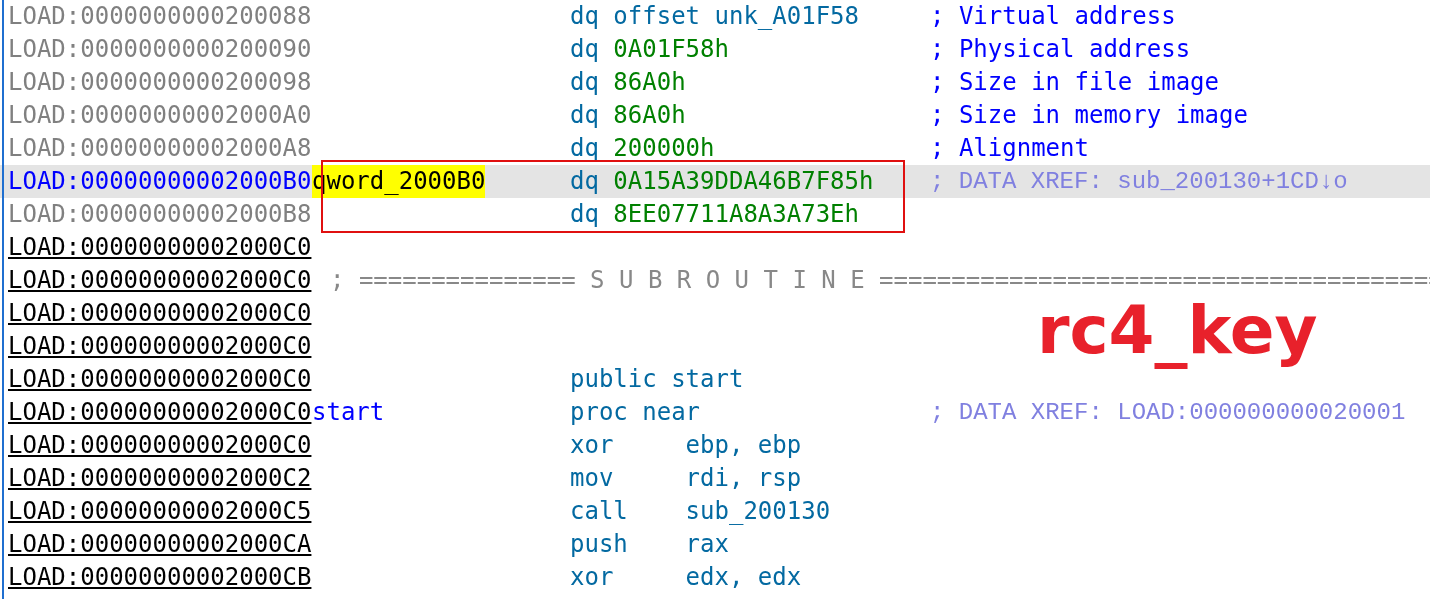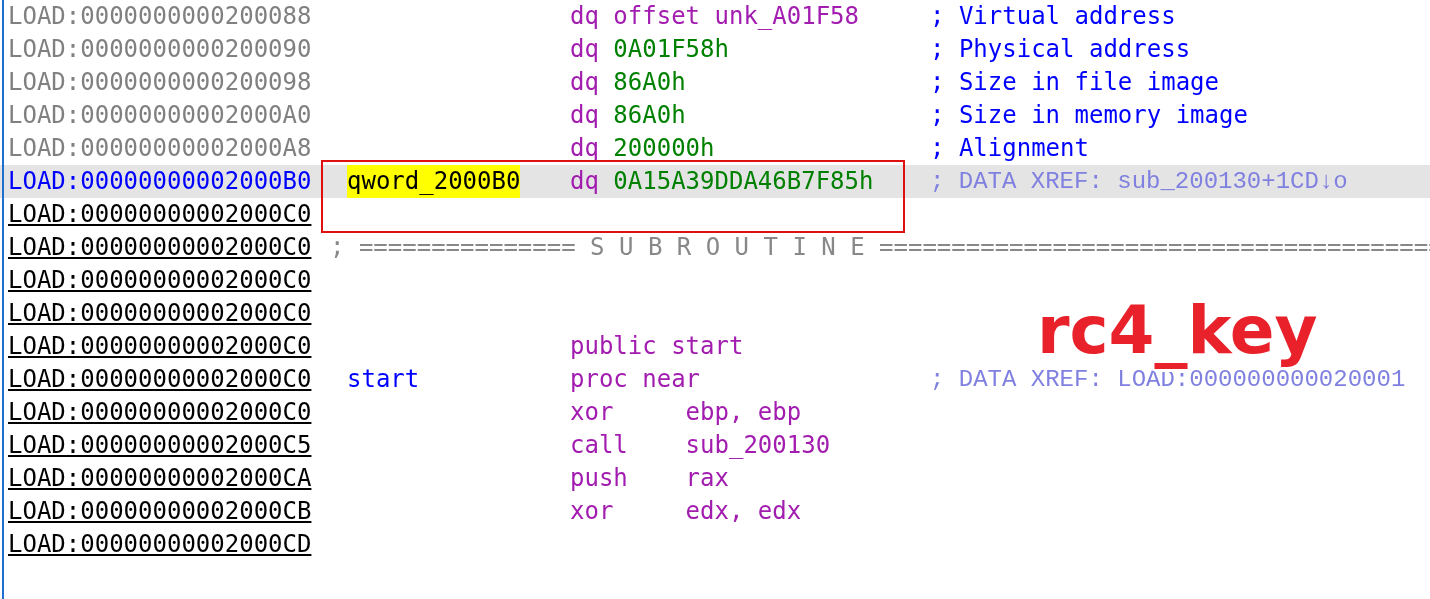--- a/index.html
+++ b/index.html
@@ -50,21 +50,21 @@
   }
 
   
   .addr {
     position: absolute;
     left: 8px;
     top: 0;
   }
   .label-col {
     position: absolute;
-    left: 347px;
+    left: 312px;
     top: 0;
   }
   .instr-col {
     position: absolute;
     left: 570px;
     top: 0;
   }
   .cmt-col {
     position: absolute;
     left: 930px;
@@ -73,21 +73,21 @@
   .full-col {
     position: absolute;
     left: 330px;
     top: 0;
   }
 
   
   .c-gray      { color: #808080; }
   .c-black     { color: #000000; text-decoration: underline; }
   .c-blue      { color: #0000ff; }
-  .c-dkblue    { color: #a21caf; }
+  .c-dkblue    { color: #0369a1; }
   .c-green     { color: #008000; }
   .c-lav       { color: #8080e0; font-family: Liberation Mono, monospace; }
   .c-sep       { color: #888888; }
   .c-name      { color: #0000ff; }
 
   .hl-yellow {
     background: #ffff00;
     color: #000000;
   }
 
@@ -138,27 +138,29 @@
 
   <div id="left-rule"></div>
 
   <div class="listing" id="listing">
       <div class="row"><span class="addr c-gray">LOAD:0000000000200088</span><span class="instr-col"><span class="c-dkblue">dq offset </span><span class="c-dkblue">unk_A01F58</span></span><span class="cmt-col c-blue">; Virtual address</span></div>
       <div class="row"><span class="addr c-gray">LOAD:0000000000200090</span><span class="instr-col"><span class="c-dkblue">dq </span><span class="c-green">0A01F58h</span></span><span class="cmt-col c-blue">; Physical address</span></div>
       <div class="row"><span class="addr c-gray">LOAD:0000000000200098</span><span class="instr-col"><span class="c-dkblue">dq </span><span class="c-green">86A0h</span></span><span class="cmt-col c-blue">; Size in file image</span></div>
       <div class="row"><span class="addr c-gray">LOAD:00000000002000A0</span><span class="instr-col"><span class="c-dkblue">dq </span><span class="c-green">86A0h</span></span><span class="cmt-col c-blue">; Size in memory image</span></div>
       <div class="row"><span class="addr c-gray">LOAD:00000000002000A8</span><span class="instr-col"><span class="c-dkblue">dq </span><span class="c-green">200000h</span></span><span class="cmt-col c-blue">; Alignment</span></div>
       <div class="row selected"><span class="addr c-blue">LOAD:00000000002000B0</span><span class="label-col hl-yellow">qword_2000B0</span><span class="instr-col"><span class="c-dkblue">dq </span><span class="c-green">0A15A39DDA46B7F85h</span></span><span class="cmt-col c-lav">; DATA XREF: sub_200130+1CD↓o</span></div>
+      <div class="row"><span class="addr c-gray">LOAD:00000000002000B8</span><span class="instr-col"><span class="c-dkblue">dq </span><span class="c-green">8EE07711A8A3A73Eh</span></span></div>
       <div class="row"><span class="addr c-black">LOAD:00000000002000C0</span></div>
       <div class="row"><span class="addr c-black">LOAD:00000000002000C0</span><span class="full-col c-sep">; =============== S U B R O U T I N E =======================================</span></div>
       <div class="row"><span class="addr c-black">LOAD:00000000002000C0</span></div>
       <div class="row"><span class="addr c-black">LOAD:00000000002000C0</span></div>
       <div class="row"><span class="addr c-black">LOAD:00000000002000C0</span><span class="instr-col"><span class="c-dkblue">public </span><span class="c-dkblue">start</span></span></div>
       <div class="row"><span class="addr c-black">LOAD:00000000002000C0</span><span class="label-col c-name">start</span><span class="instr-col"><span class="c-dkblue">proc near</span><span class="c-dkblue"></span></span><span class="cmt-col c-lav">; DATA XREF: LOAD:000000000020001</span></div>
       <div class="row"><span class="addr c-black">LOAD:00000000002000C0</span><span class="instr-col"><span class="c-dkblue">xor     </span><span class="c-dkblue">ebp, ebp</span></span></div>
+      <div class="row"><span class="addr c-black">LOAD:00000000002000C2</span><span class="instr-col"><span class="c-dkblue">mov     </span><span class="c-dkblue">rdi, rsp</span></span></div>
       <div class="row"><span class="addr c-black">LOAD:00000000002000C5</span><span class="instr-col"><span class="c-dkblue">call    </span><span class="c-dkblue">sub_200130</span></span></div>
       <div class="row"><span class="addr c-black">LOAD:00000000002000CA</span><span class="instr-col"><span class="c-dkblue">push    </span><span class="c-dkblue">rax</span></span></div>
       <div class="row"><span class="addr c-black">LOAD:00000000002000CB</span><span class="instr-col"><span class="c-dkblue">xor     </span><span class="c-dkblue">edx, edx</span></span></div>
       <div class="row"><span class="addr c-black">LOAD:00000000002000CD</span></div>
     </div>
 
   <div id="red-box"></div>
 
   <div id="rc4-annot">
     <span class="fill">rc4_key</span>

